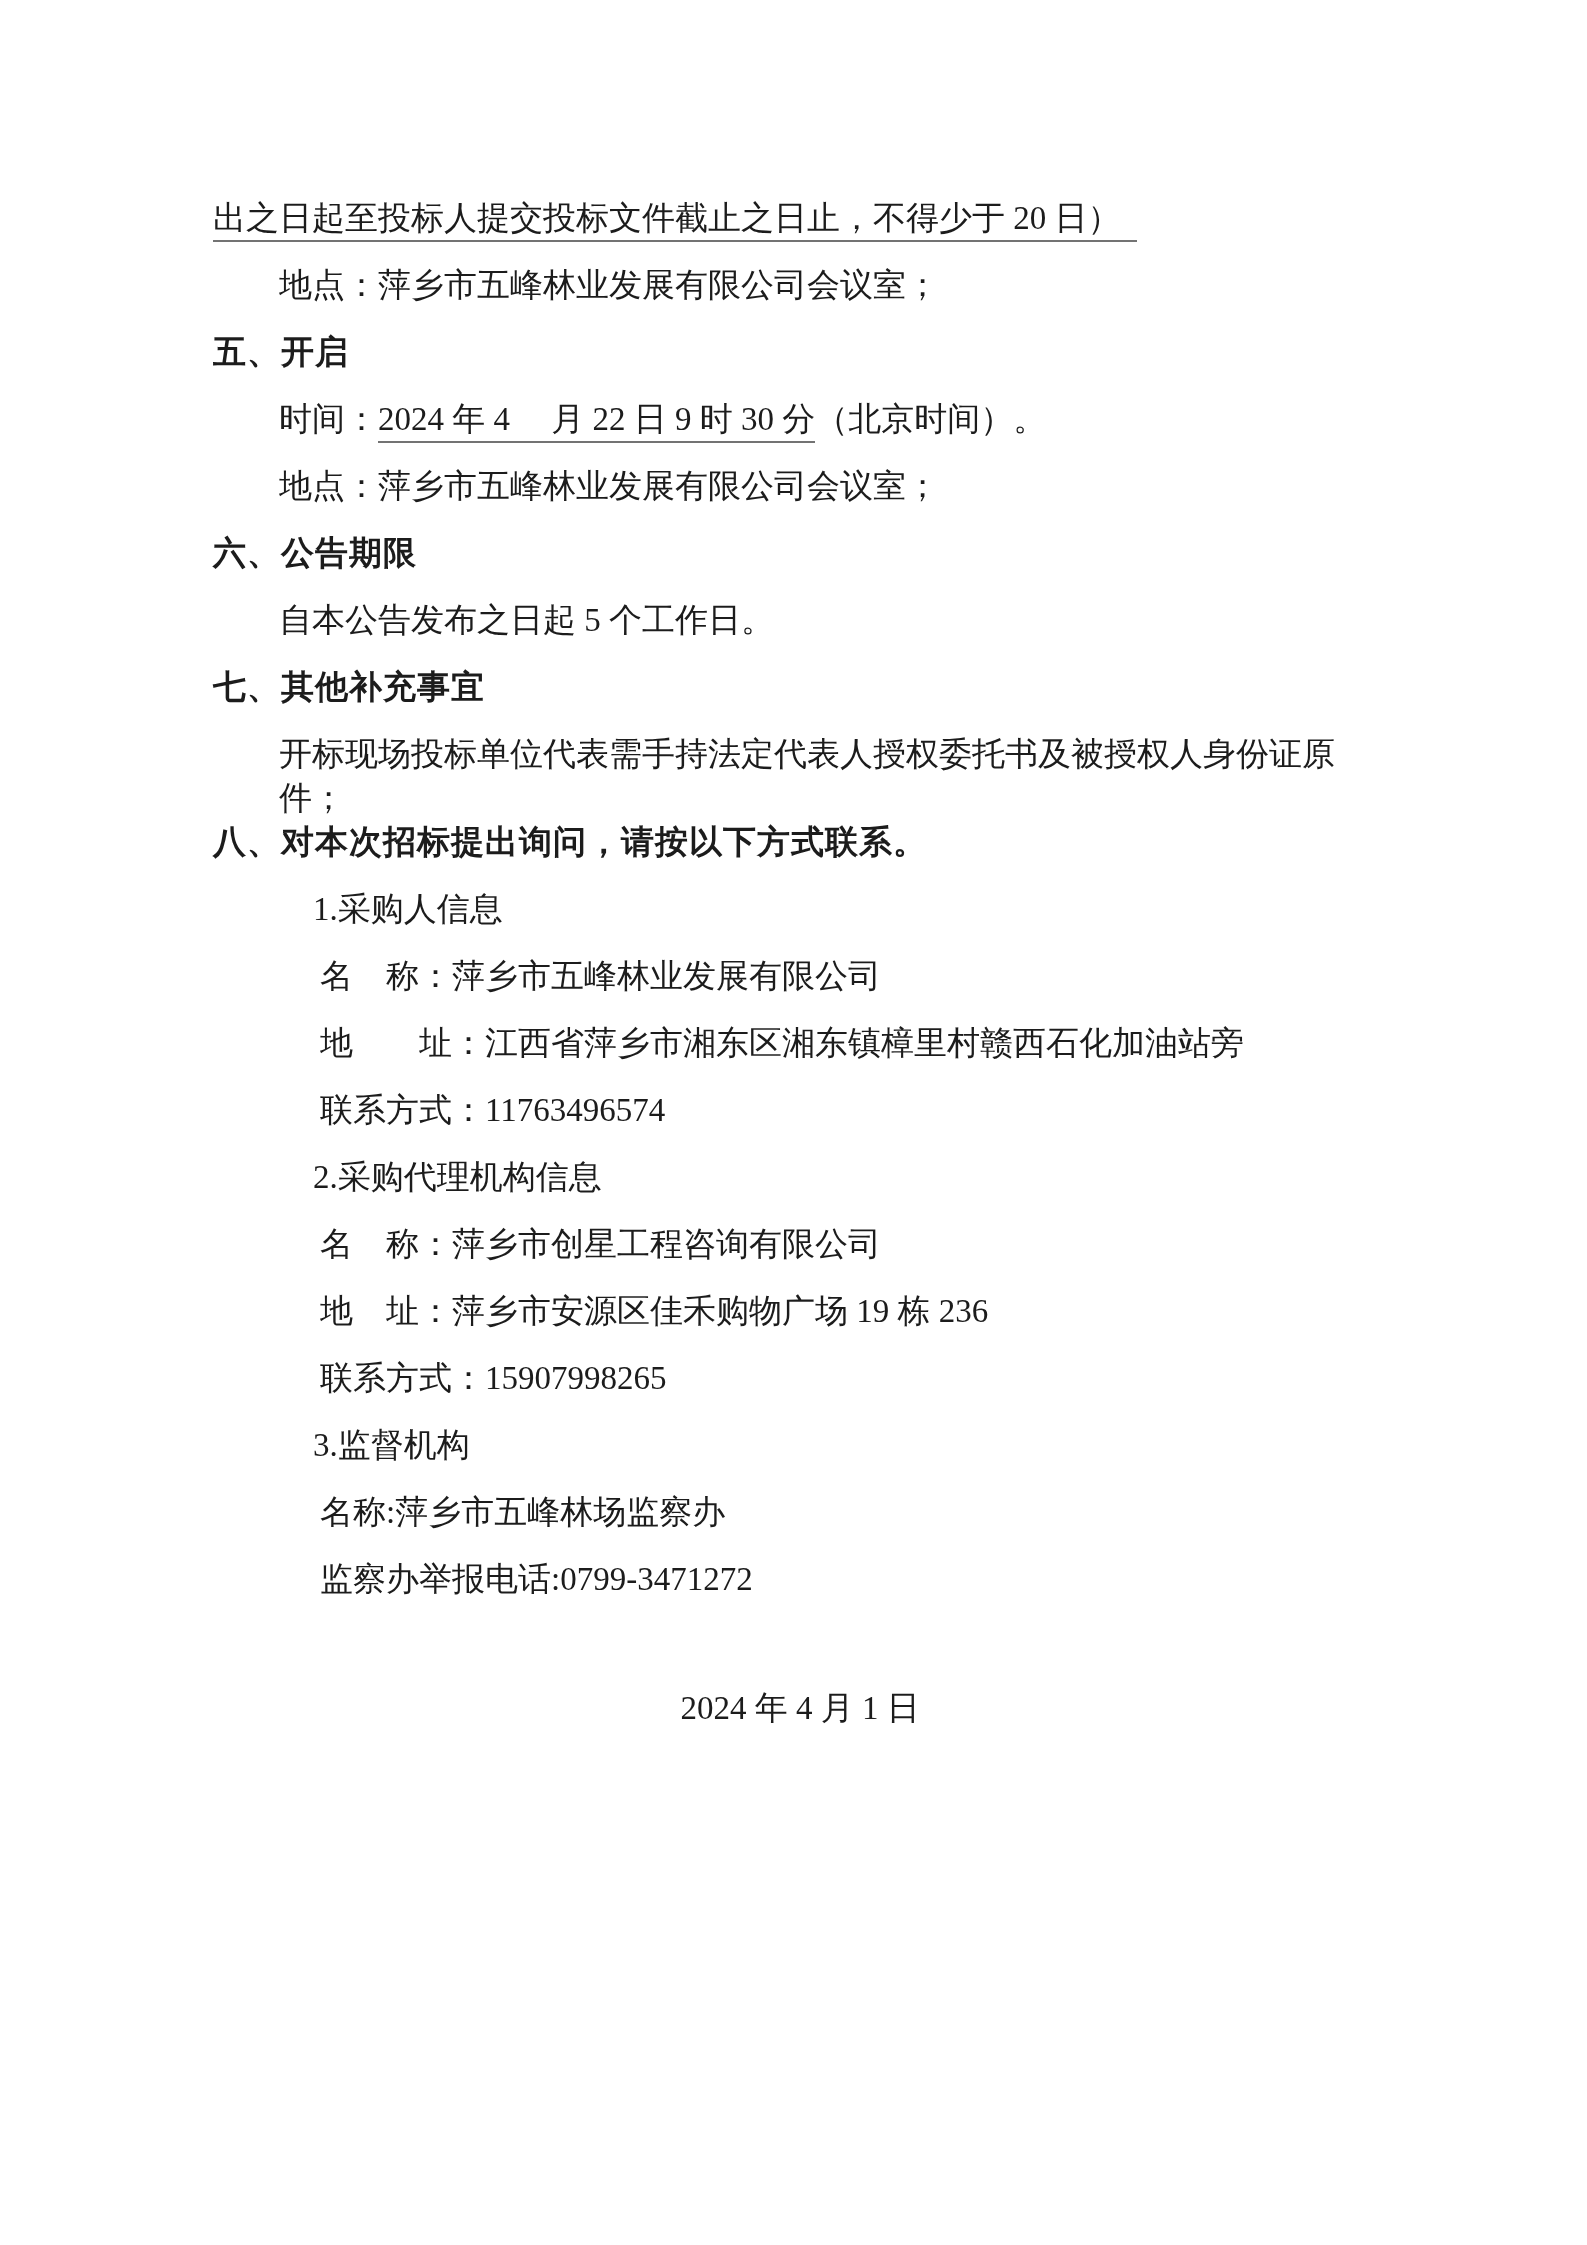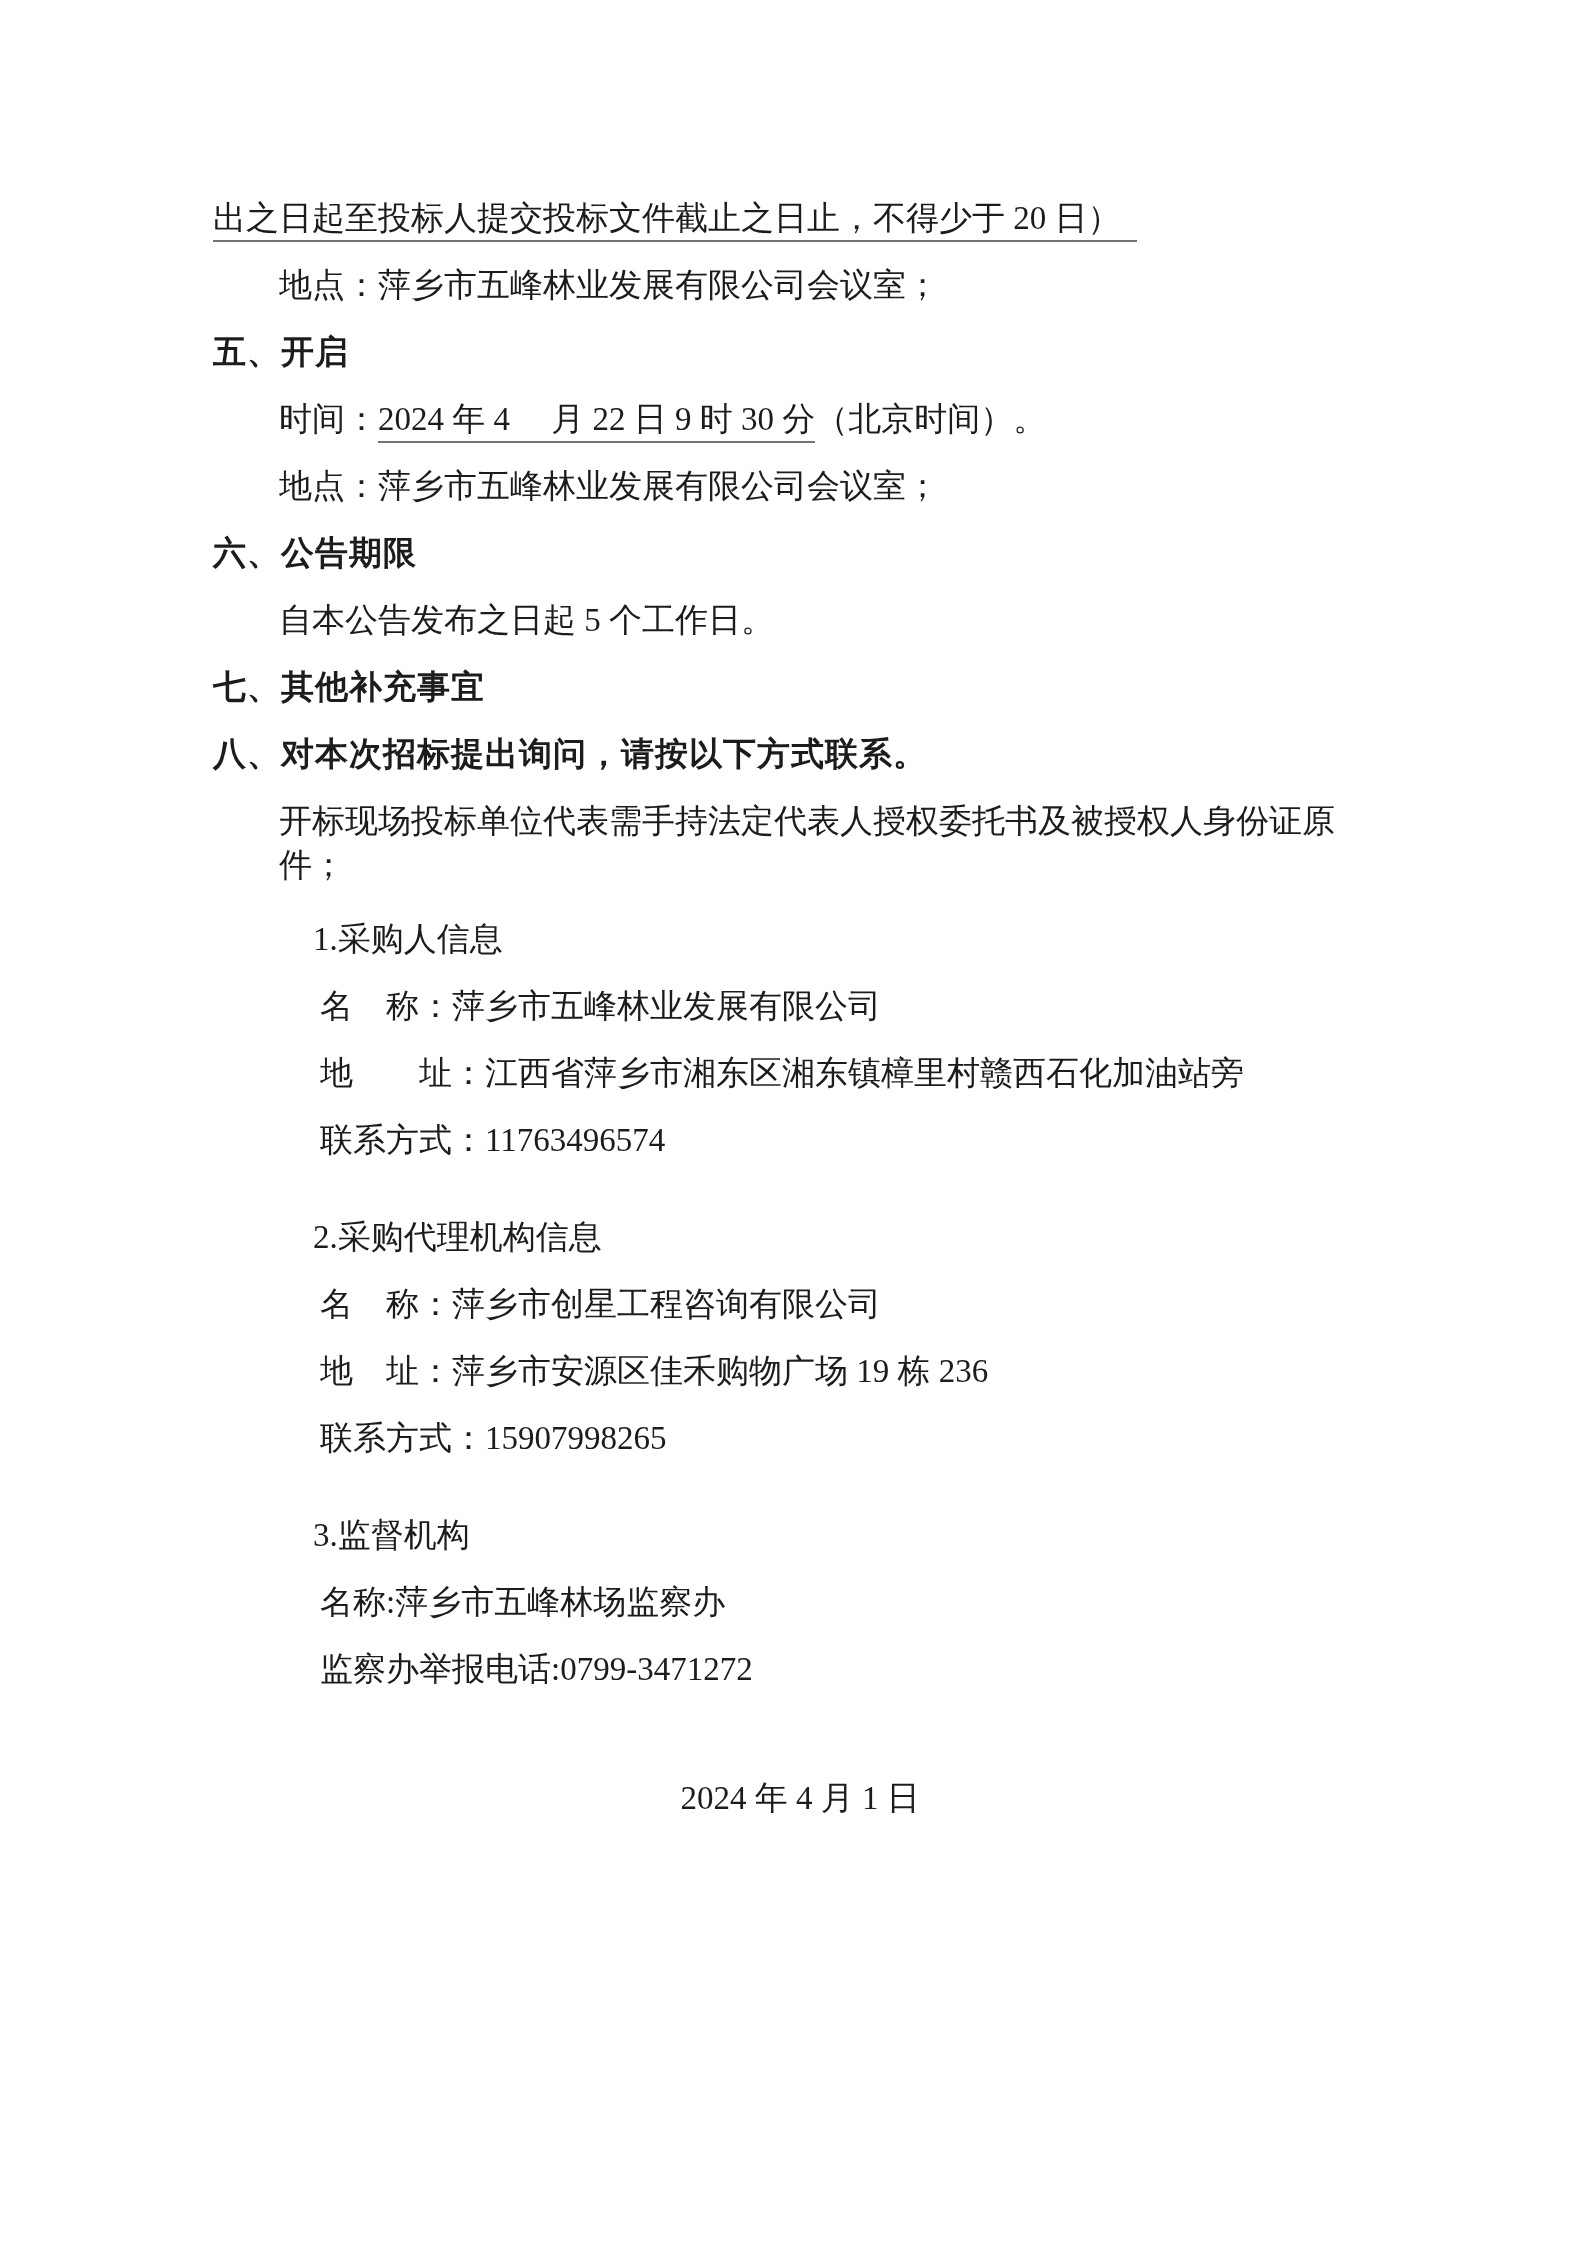--- a/index.html
+++ b/index.html
@@ -24,21 +24,21 @@
     line-height: 44px;
     white-space: pre-wrap;
     color: #1c1c1c;
   }
   .heading {
     font-family: "Liberation Sans", "DejaVu Sans", sans-serif;
     font-weight: 700;
     letter-spacing: 1px;
   }
   .indent-body   { padding-left: 66px;  }
-  .indent-num    { padding-left: 100px; margin-top: 30px; }
+  .indent-num    { padding-left: 100px; }
   .indent-detail { padding-left: 107px; }
   .u {
     border-bottom: 2px solid #737373;
     padding-bottom: 4px;
   }
   .u-pad { padding-right: 16px; }
   .date-line {
     text-align: center;
     margin-top: 62px;
   }
@@ -57,23 +57,23 @@
   <div class="line indent-body"><span>时间：</span><span class="u">2024 年 4 　月 22 日 9 时 30 分</span><span>（北京时间）。</span></div>
 
   <div class="line indent-body">地点：萍乡市五峰林业发展有限公司会议室；</div>
 
   <div class="line heading">六、公告期限</div>
 
   <div class="line indent-body">自本公告发布之日起 5 个工作日。</div>
 
   <div class="line heading">七、其他补充事宜</div>
 
+  <div class="line indent-body">开标现场投标单位代表需手持法定代表人授权委托书及被授权人身份证原件；</div>
+
   <div class="line heading">八、对本次招标提出询问，请按以下方式联系。</div>
-
-  <div class="line indent-body">开标现场投标单位代表需手持法定代表人授权委托书及被授权人身份证原件；</div>
 
   <div class="line indent-num">1.采购人信息</div>
 
   <div class="line indent-detail">名　称：萍乡市五峰林业发展有限公司</div>
 
   <div class="line indent-detail">地　　址：江西省萍乡市湘东区湘东镇樟里村赣西石化加油站旁</div>
 
   <div class="line indent-detail">联系方式：11763496574</div>
 
   <div class="line indent-num">2.采购代理机构信息</div>

